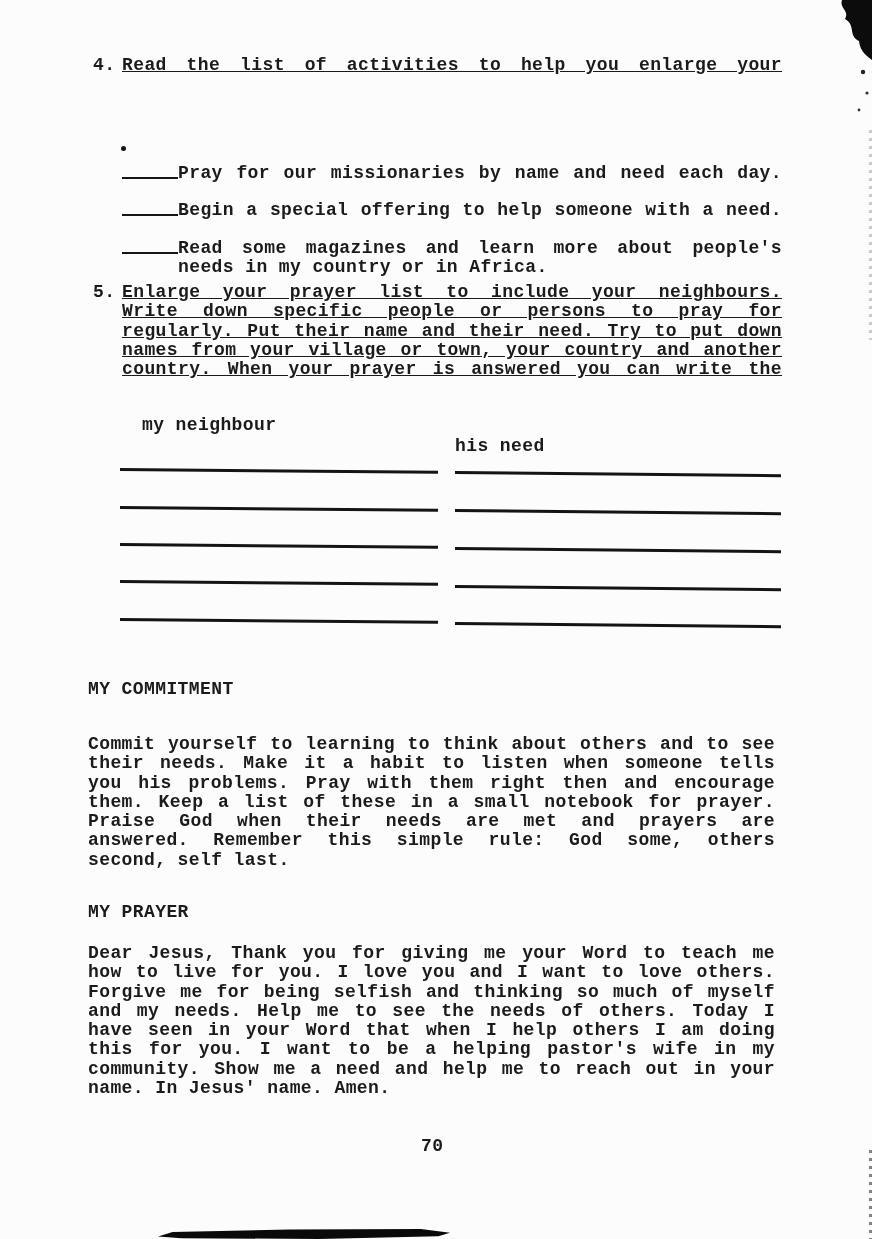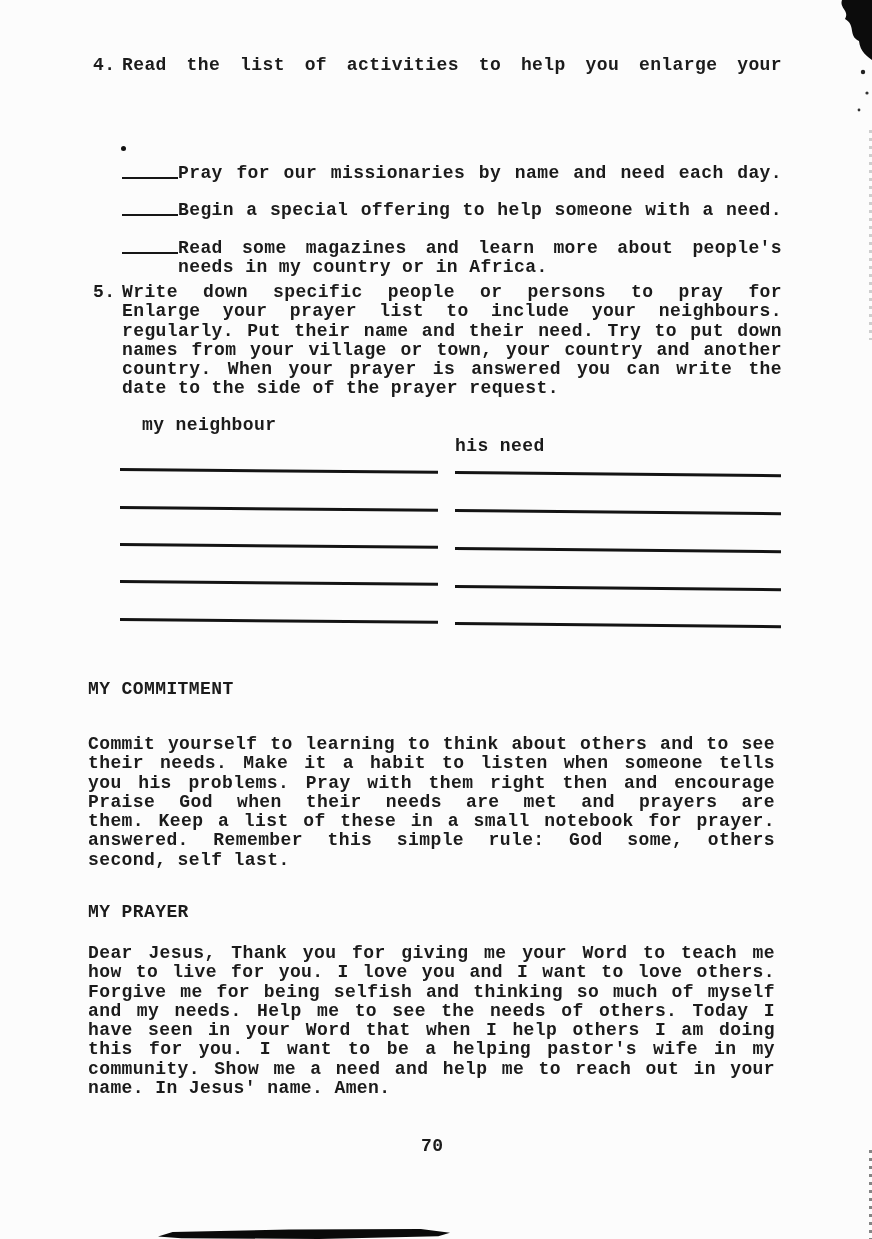--- a/index.html
+++ b/index.html
@@ -9,21 +9,21 @@
     background:#fcfcfc;
     font-family:"Liberation Mono","DejaVu Sans Mono",monospace;
     font-weight:700; font-size:18px; letter-spacing:0.4px; color:#1b1b1b;
   }
   .line  { line-height:19.3px; height:19.3px; white-space:normal; }
   .jline { text-align:justify; text-align-last:justify; }
   .lline { text-align:left; }
 
   .numbered { position:absolute; display:flex; }
   .num   { flex:none; width:29px; }
-  .ptext { width:660px; }
+  .ptext { width:660px;text-decoration:underline; }
 
   .checklist { position:absolute; top:116px; left:122px; width:660px;margin-top:48px; }
   .check-item { display:flex; margin-bottom:18px; align-items:flex-start; }
   .blank { flex:none; width:56px; height:15px; border-bottom:2.5px solid #161616; }
   .ctext { width:604px; }
 
   .heading { position:absolute; line-height:19.3px; }
 
   .col-header { position:absolute; line-height:19.3px; }
 
@@ -86,26 +86,25 @@
       <div class="ctext">
         <div class="line jline">Read some magazines and learn more about people's</div>
         <div class="line lline">needs in my country or in Africa.</div>
       </div>
     </div>
   </div>
 
   <div class="numbered" style="top:283px; left:93px;">
     <div class="num line">5.</div>
     <div class="ptext">
+      <div class="line jline">Enlarge your prayer list to include your neighbours.</div>
       <div class="line jline">Write down specific people or persons to pray for</div>
-      <div class="line jline">Enlarge your prayer list to include your neighbours.</div>
       <div class="line jline">regularly. Put their name and their need. Try to put down</div>
       <div class="line jline">names from your village or town, your country and another</div>
       <div class="line jline">country. When your prayer is answered you can write the</div>
-      <div class="line lline">date to the side of the prayer request.</div>
     </div>
   </div>
 
   <div class="col-header" style="top:416px; left:122px;padding-left:20px;">my neighbour</div>
   <div class="col-header" style="top:419px; left:455px;margin-top:18px;">his need</div>
 
   <div class="wline l" style="top:468px;"></div>
   <div class="wline l" style="top:506px;"></div>
   <div class="wline l" style="top:543px;"></div>
   <div class="wline l" style="top:580px;"></div>
@@ -115,22 +114,22 @@
   <div class="wline r" style="top:509px;"></div>
   <div class="wline r" style="top:547px;"></div>
   <div class="wline r" style="top:585px;"></div>
   <div class="wline r" style="top:622px;"></div>
 
   <div class="heading" style="top:680px; left:88px;">MY COMMITMENT</div>
   <div style="position:absolute; top:735px; left:88px; width:687px;">
     <div class="line jline">Commit yourself to learning to think about others and to see</div>
     <div class="line jline">their needs. Make it a habit to listen when someone tells</div>
     <div class="line jline">you his problems. Pray with them right then and encourage</div>
+    <div class="line jline">them. Keep a list of these in a small notebook for prayer.</div>
     <div class="line jline">Praise God when their needs are met and prayers are</div>
-    <div class="line jline">them. Keep a list of these in a small notebook for prayer.</div>
     <div class="line jline">answered. Remember this simple rule: God some, others</div>
     <div class="line lline">second, self last.</div>
   </div>
 
   <div class="heading" style="top:903px; left:88px;">MY PRAYER</div>
   <div style="position:absolute; top:944px; left:88px; width:687px;">
     <div class="line jline">Dear Jesus, Thank you for giving me your Word to teach me</div>
     <div class="line jline">how to live for you. I love you and I want to love others.</div>
     <div class="line jline">Forgive me for being selfish and thinking so much of myself</div>
     <div class="line jline">and my needs. Help me to see the needs of others. Today I</div>

